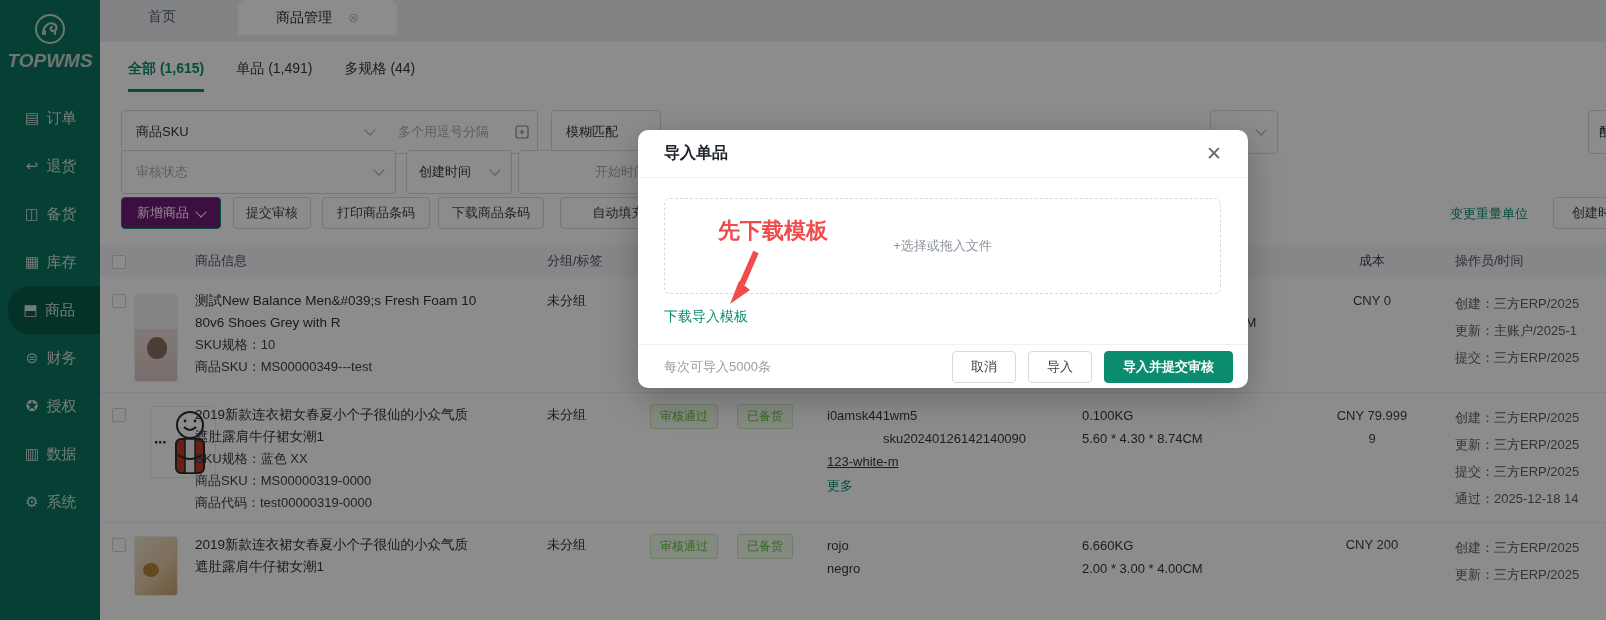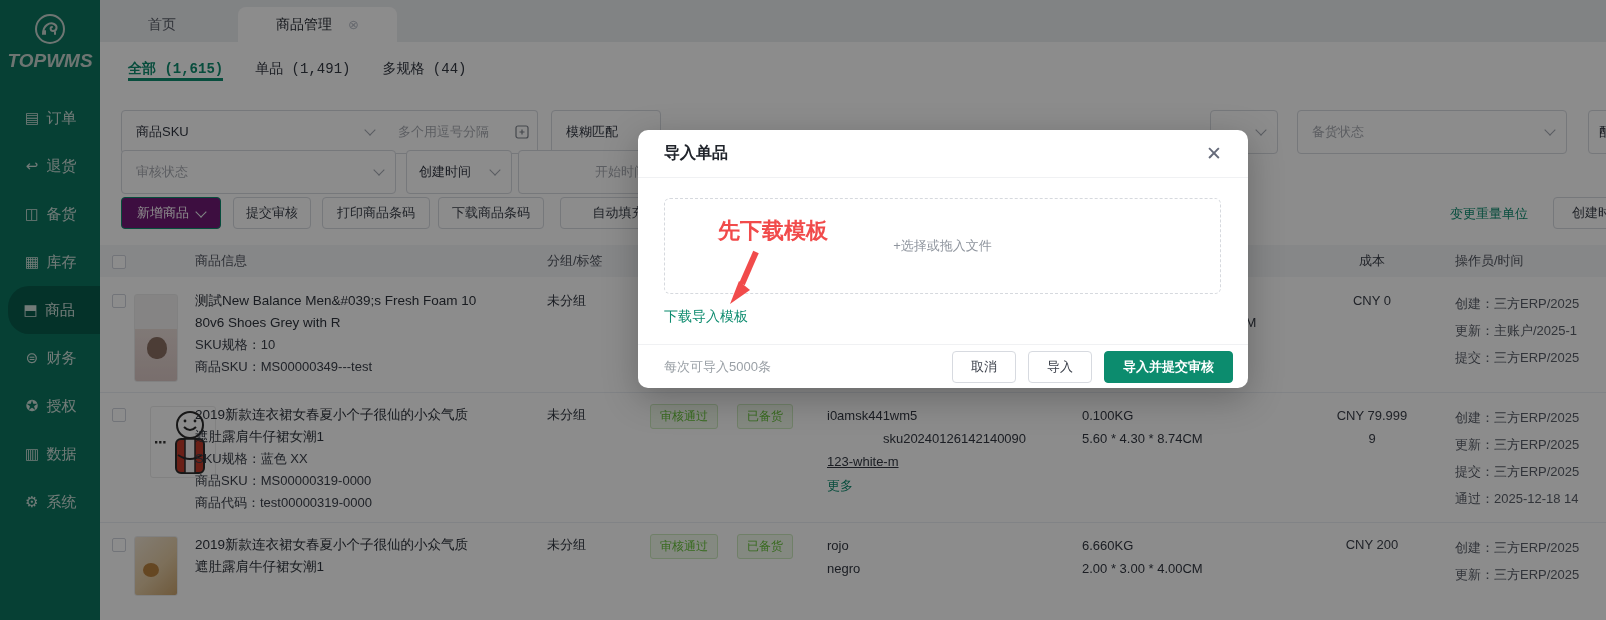--- a/index.html
+++ b/index.html
@@ -20,30 +20,30 @@
     justify-content:flex-start; padding-left:14px; }
 
   
   .main { position:absolute; left:100px; top:0; width:1506px; height:620px; }
   .topbar { height:40px; background:#fff; display:flex; align-items:center; }
   .app-title { font-size:18px; font-weight:bold; color:#20242b; margin-left:20px; }
   .topbar-right { margin-left:auto; display:flex; align-items:center; gap:18px; padding-right:0; }
   .support { display:flex; align-items:center; gap:5px; font-size:14px; color:#484d57; margin-right:6px; }
   .globe-wrap { width:14px; overflow:hidden; }
 
-  .tabstrip { height:42px; background:#eceef1; display:flex; align-items:flex-end; padding-left:10px; position:relative; }
+  .tabstrip { height:42px; background:#eceef1; display:flex; padding-left:10px; position:relative; }
   .wtab { height:34px; display:flex; align-items:center; gap:16px; padding:0 38px; font-size:14px; color:#5a5f69; }
   .wtab.active { background:#fff; border-radius:8px 8px 0 0; color:#2a2e36; height:35px; }
   .wtab .closer { color:#b9bec8; font-size:13px; }
 
   
   .content { position:relative; height:538px; background:#fff; }
 
   .ftabs { position:absolute; left:28px; top:18px; display:flex; gap:32px; font-size:14px; }
-  .ftab { color:#343943; cursor:pointer;font-family:Liberation Mono, monospace; }
+  .ftab { color:#343943; padding-bottom:11px; cursor:pointer; }
   .ftab.active { color:#0e8c6f; border-bottom:3px solid #0e8c6f; font-weight:bold; }
 
   .box { position:absolute; height:44px; border:1px solid #d7dae0; border-radius:4px; background:#fff;
     display:flex; align-items:center; font-size:13px; color:#303540; }
   .box .ph { color:#a8abb2; }
   .chev { width:8px; height:8px; border-right:1.5px solid #a3a8b1; border-bottom:1.5px solid #a3a8b1;
     transform:rotate(45deg); margin-left:auto; margin-right:12px; margin-top:-4px; flex:none; }
 
   .btn { position:absolute; height:32px; border:1px solid #d7dae0; border-radius:4px; background:#fff;
     font-size:13px; color:#3c414b; display:flex; align-items:center; justify-content:center; cursor:pointer; }
@@ -175,24 +175,20 @@
           <rect x="1" y="1" width="12" height="12" rx="2" fill="none" stroke="#7e838c" stroke-width="1.2"></rect>
           <path d="M7 4.5 v5 M4.5 7 h5" stroke="#7e838c" stroke-width="1.2"></path>
         </svg>
       </div>
       <div class="box" style="left:451px; top:68px; width:110px;">
         <span style="margin-left:14px;">模糊匹配</span>
       </div>
       <div class="box" style="left:1110px; top:68px; width:68px;">
         <span class="chev"></span>
       </div>
-      <div class="box" style="left:1197px; top:68px; width:270px;">
-        <span class="ph" style="margin-left:14px;">备货状态</span>
-        <span class="chev"></span>
-      </div>
       <div class="box" style="left:1488px; top:68px; width:60px;">
         <span style="margin-left:10px;">配</span>
       </div>
 
       <div class="box" style="left:21px; top:108px; width:275px;">
         <span class="ph" style="margin-left:14px;">审核状态</span>
         <span class="chev"></span>
       </div>
       <div class="box" style="left:306px; top:108px; width:106px;">
         <span style="margin-left:12px;">创建时间</span>

